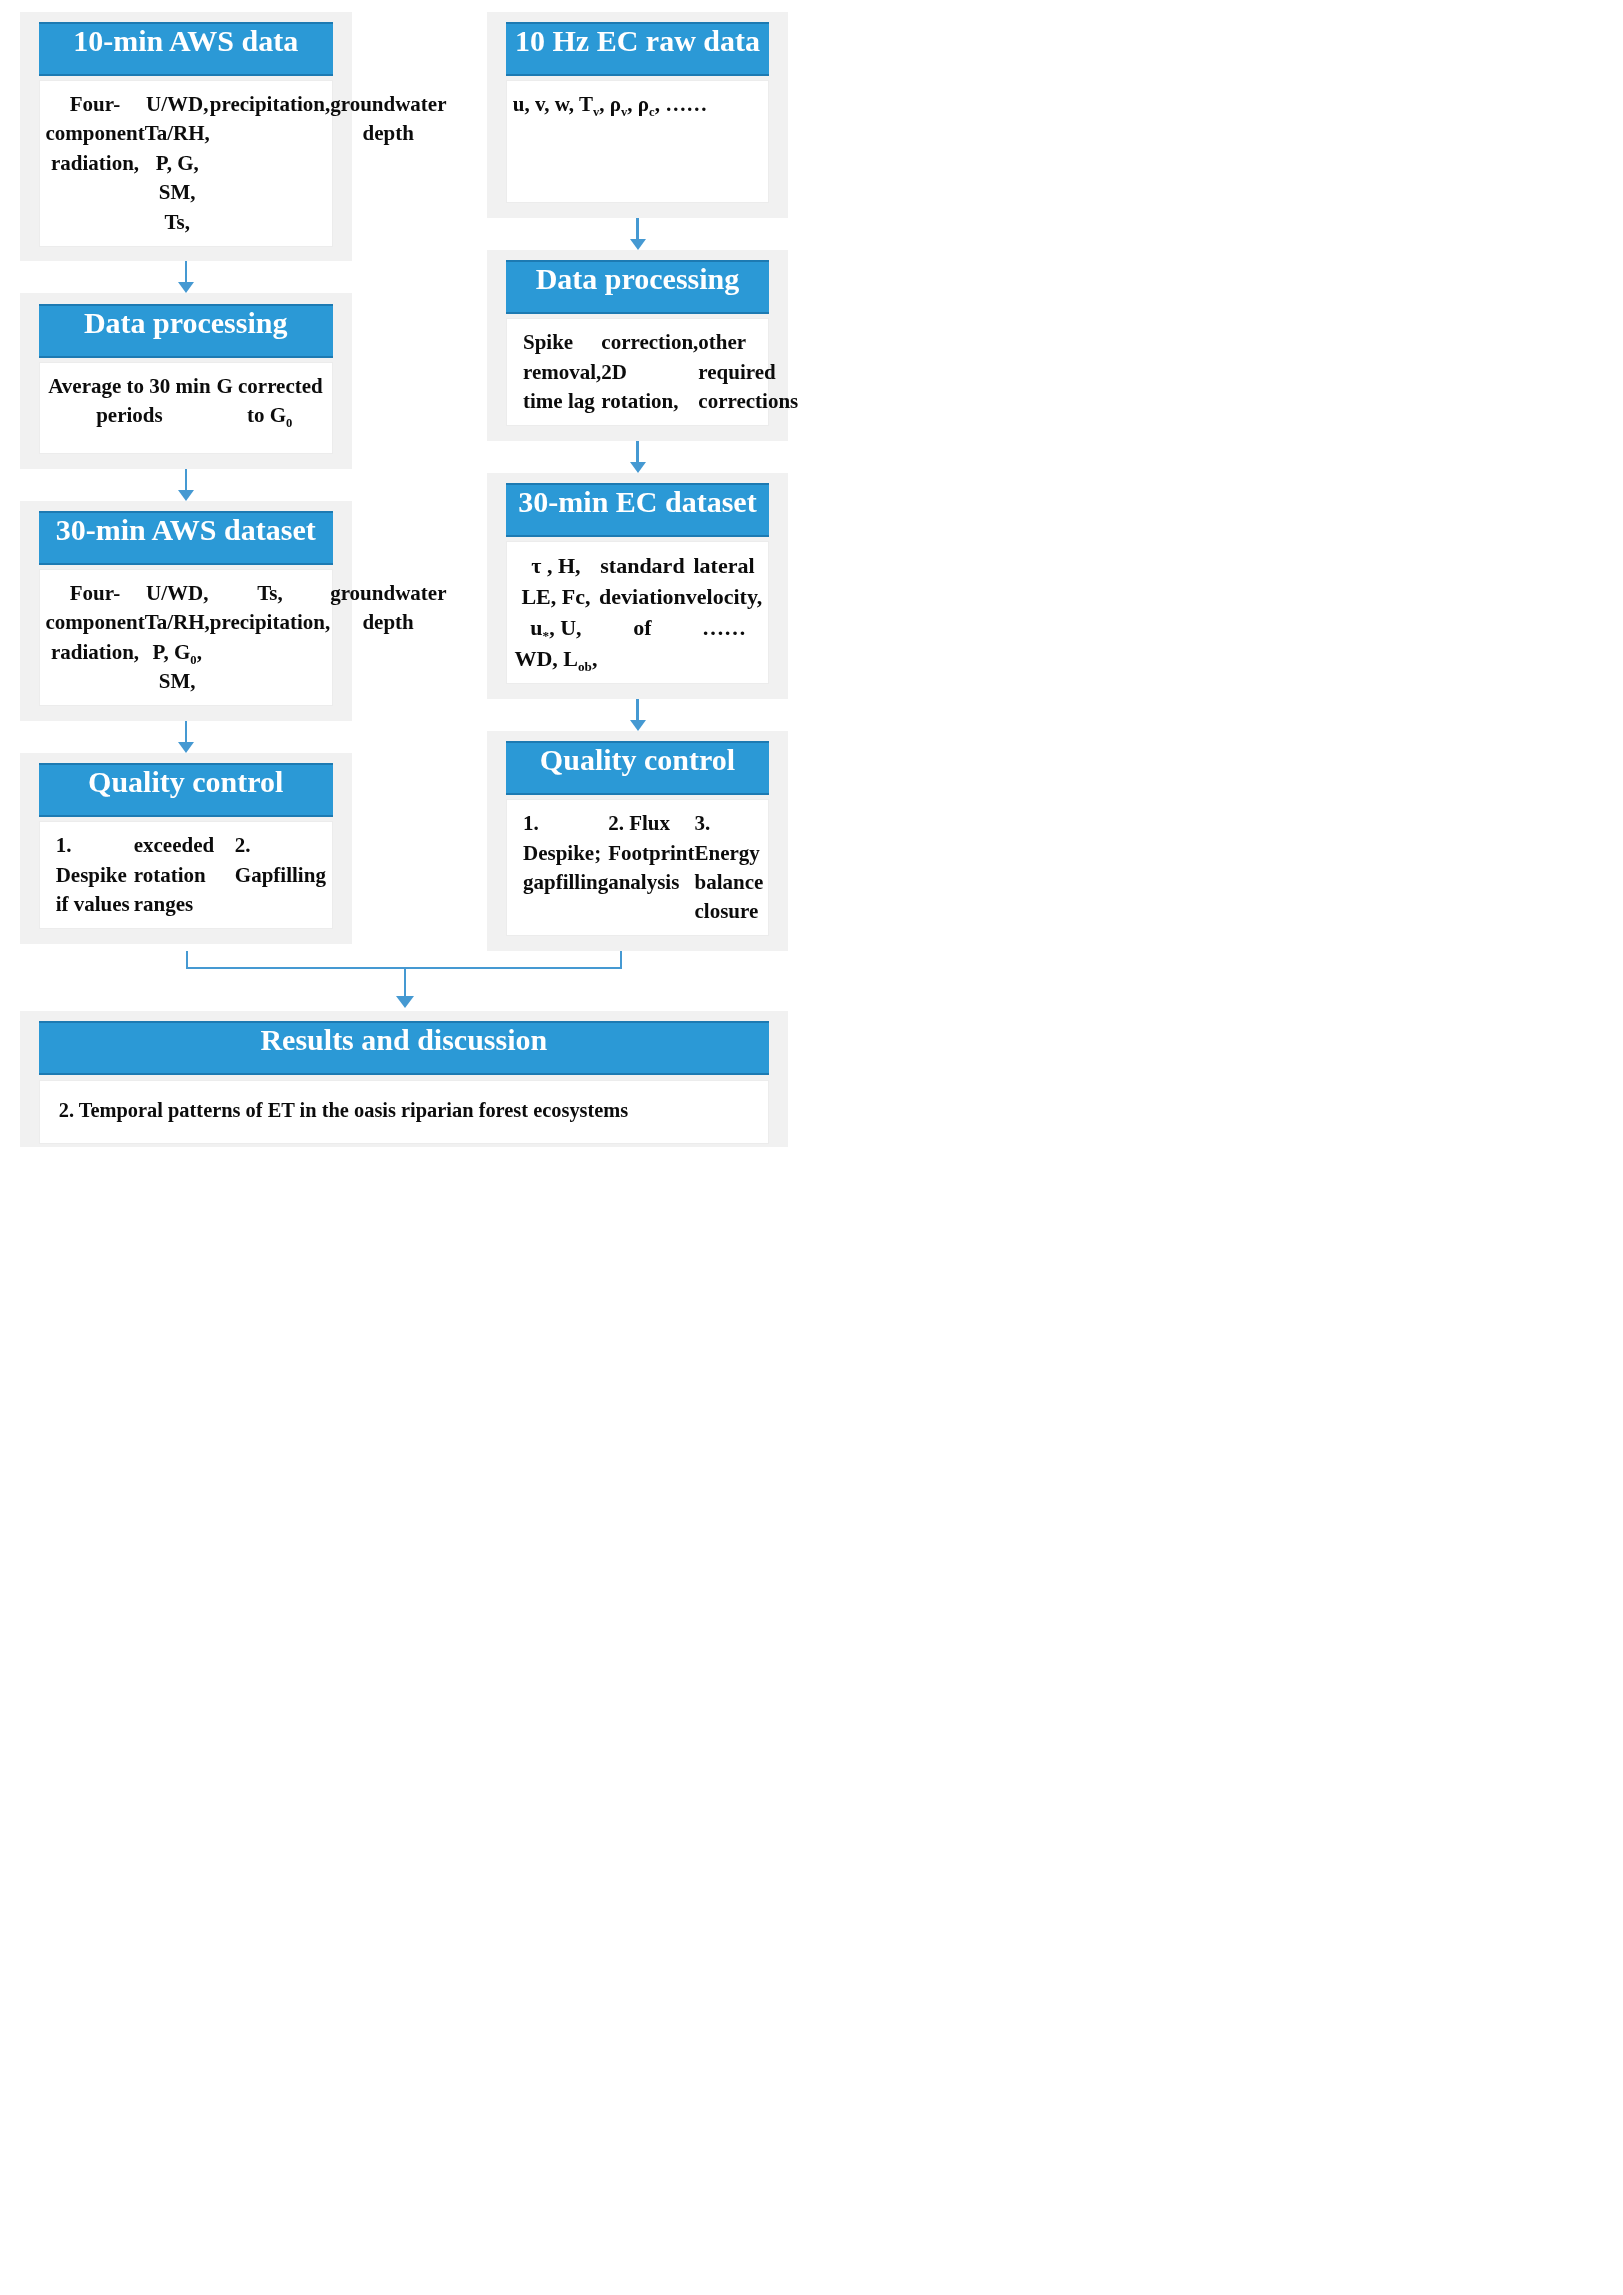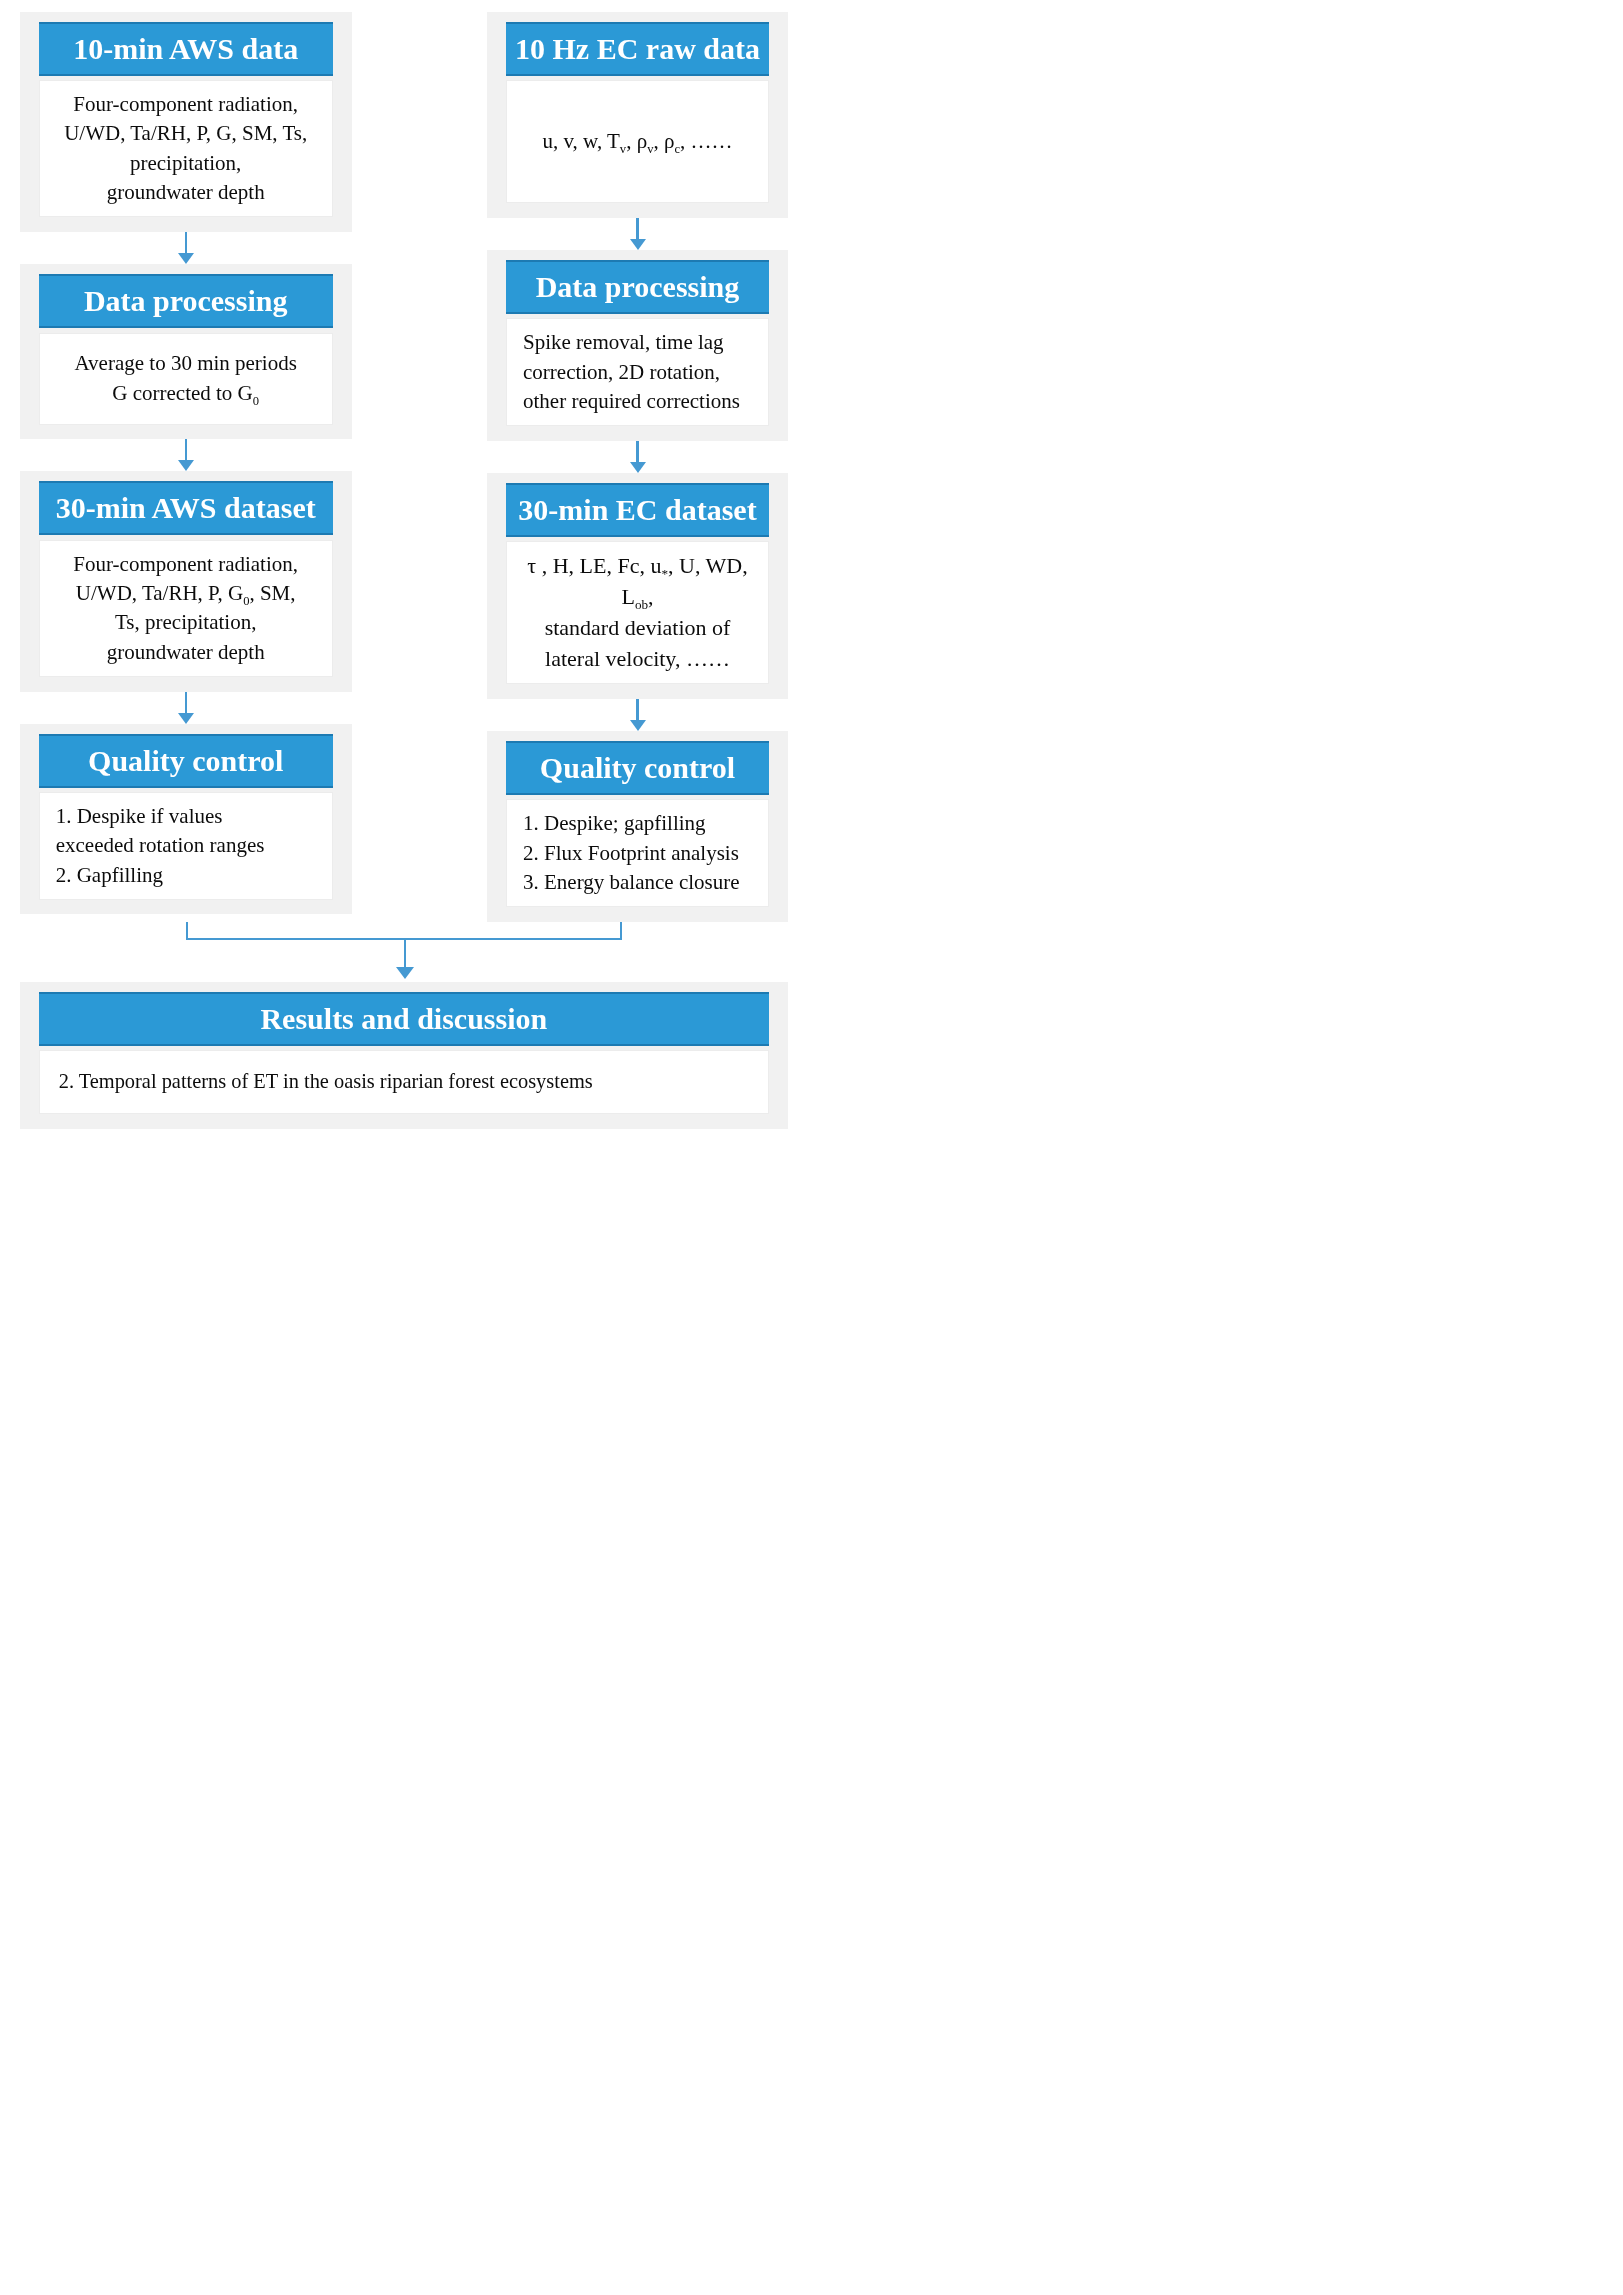--- a/index.html
+++ b/index.html
@@ -37,36 +37,35 @@
   .panel{
     background:var(--panel-gray);
     padding:10.2px 19px 14.6px 19px;
   }
   .hdr{
     background:var(--header-blue);
     border-top:2.2px solid var(--header-blue-dark);
     border-bottom:2.2px solid var(--header-blue-dark);
     height:54px;
     display:flex;
-    align-items:center;
     justify-content:center;
     color:var(--header-text);
     font-weight:bold;
     font-size:30px;
   }
   .content{
     background:var(--content-bg);
     border:0.7px solid #ececec;
     margin-top:4.4px;
     padding:8.8px 5.8px;
     display:flex;
-    flex-direction:column;
-    justify-content:center;
+    flex-direction:row;
+    justify-content:space-between;
     text-align:center;
-    font-weight:normal;
+    font-weight:bold;
     font-size:21px;
     line-height:1.4;
     color:var(--text-black);
   }
   .row1 .content{min-height:123px;}
   .row2 .content{min-height:92px;}
   .row3 .content{min-height:124px;}
   .row4 .content{min-height:98px;}
   .content.align-left{text-align:left; padding-left:16px; padding-right:5.8px;}
   .content.tight{font-size:22px;}

